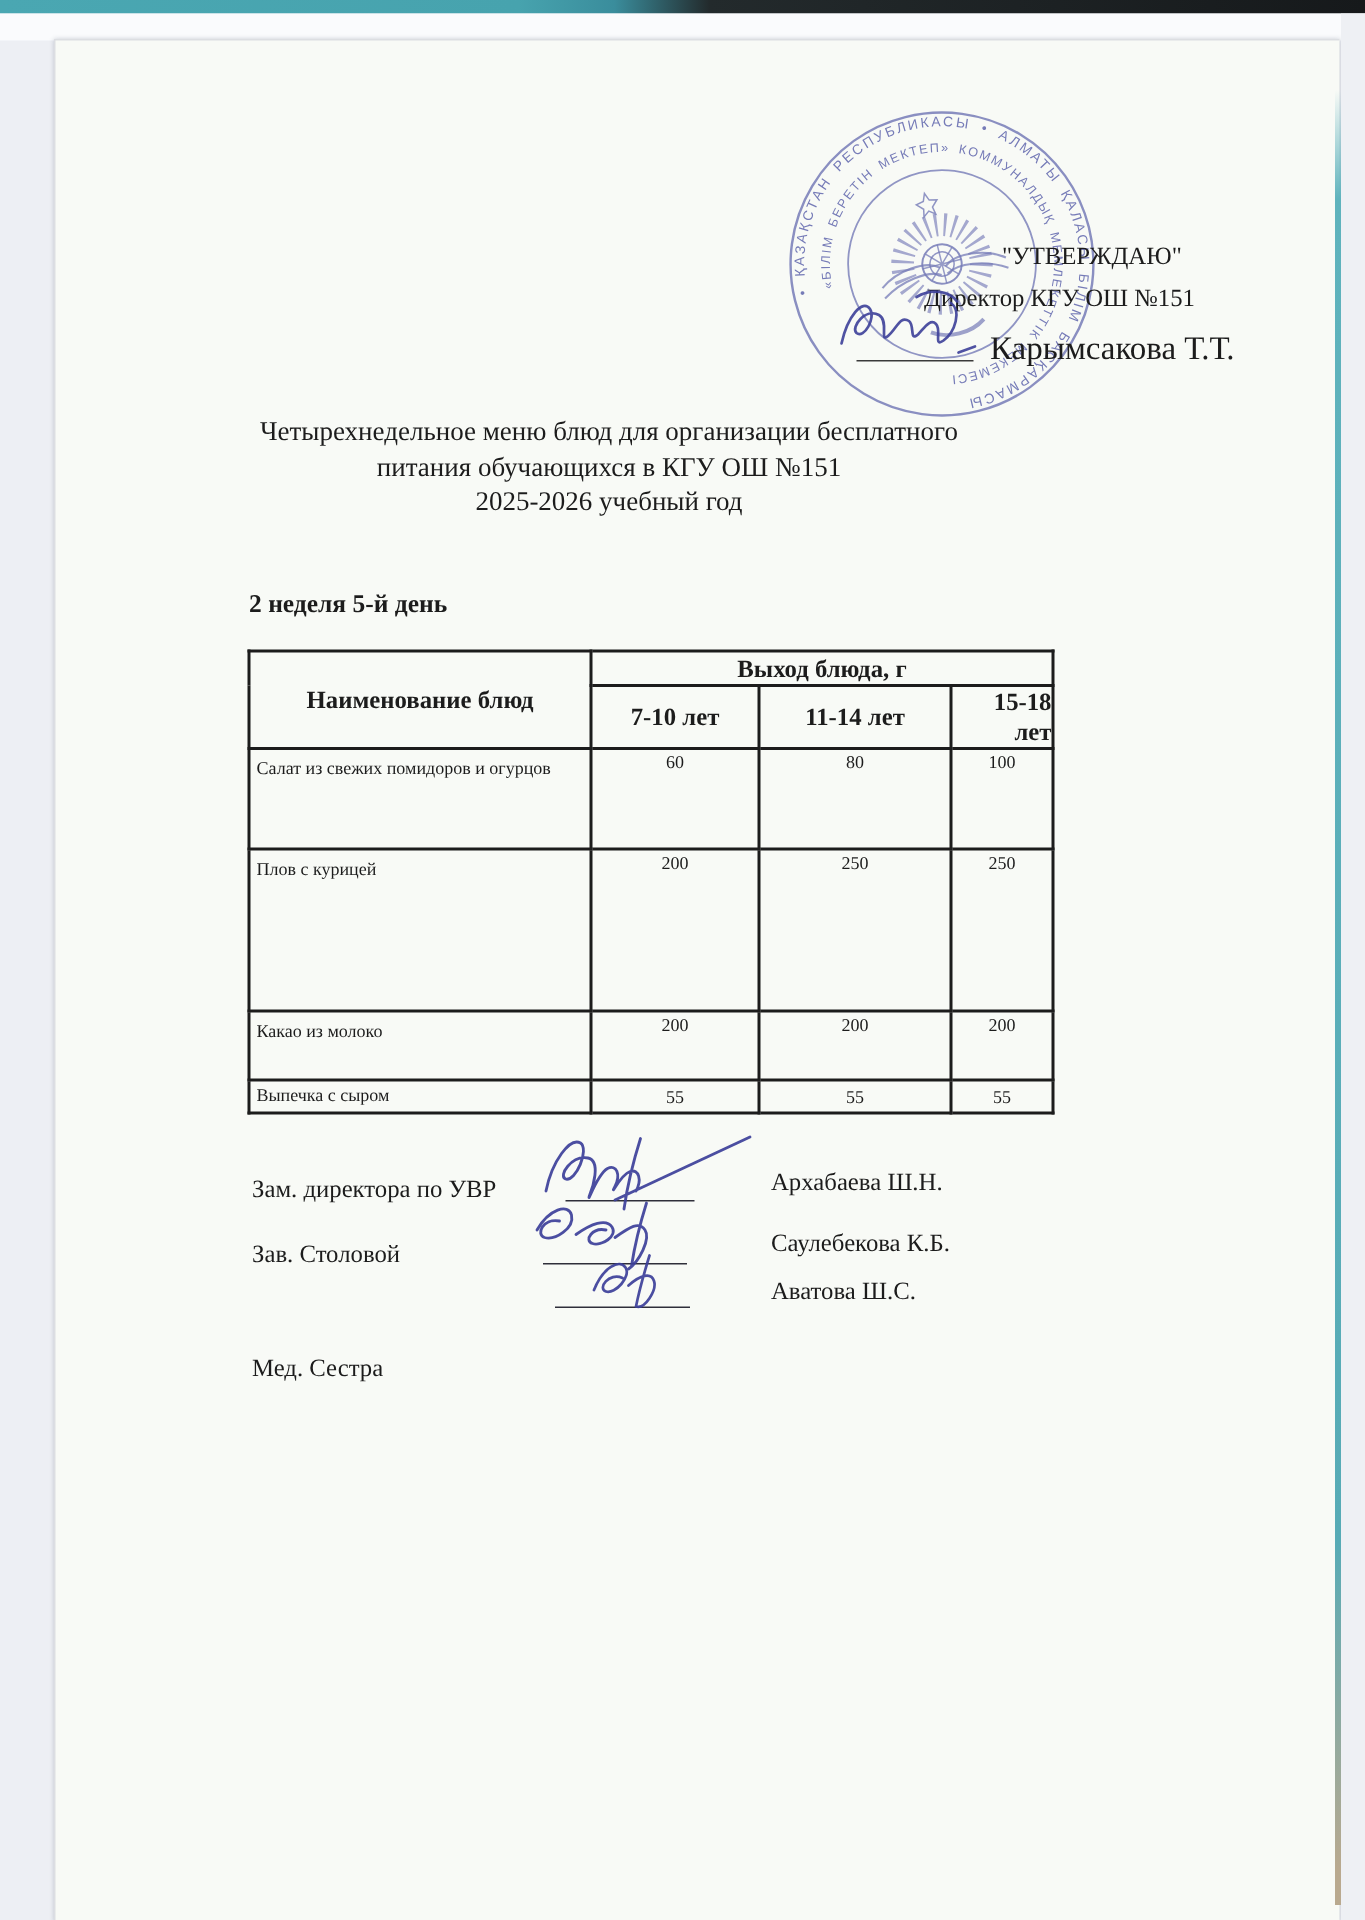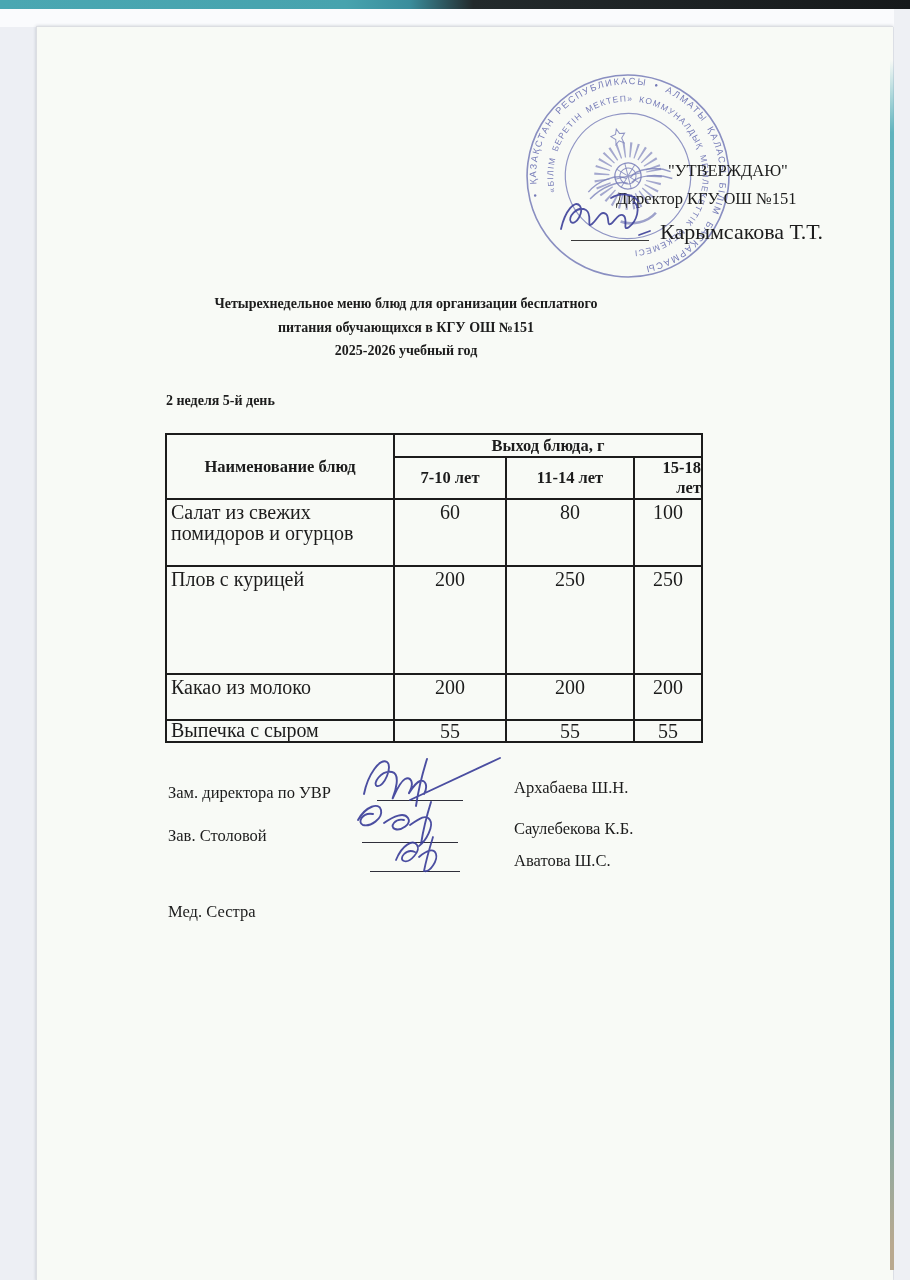--- a/index.html
+++ b/index.html
@@ -28,28 +28,28 @@
 
   
   .approve-line{font-size:16.5px;white-space:nowrap;}
   #approve-1{left:668px;top:161px;}
   #approve-2{left:616px;top:189px;}
   #approve-name{left:660px;top:219px;font-size:22px;white-space:nowrap;}
   #approve-underline{left:571px;top:218px;width:78px;height:22px;border-bottom:1.5px solid #3a3a3a;}
   #director-sig{left:553px;top:189px;width:110px;height:58px;}
 
   
-  #title-block{left:56px;top:292px;width:700px;text-align:center;
-    font-weight:bold;font-size:14px;line-height:23.5px;}
+  #title-block{left:56px;top:276px;width:700px;text-align:center;
+    font-weight:normal;font-size:18px;line-height:23.5px;}
   #title-line4{text-indent:44px;}
-  #week-day{left:166px;top:393px;font-weight:bold;font-size:14px;}
+  #week-day{left:166px;top:393px;font-weight:bold;font-size:17px;}
 
   
   #menu-table{left:165px;top:433px;border-collapse:collapse;table-layout:fixed;}
-  #menu-table td,#menu-table th{border:2px solid #1c1c1c;font-size:20px;
+  #menu-table td,#menu-table th{border:2px solid #1c1c1c;font-size:12px;
     padding:0;overflow:hidden;}
   #menu-table th{font-weight:bold;font-size:16.5px;}
   #menu-table .dish-cell{text-align:left;vertical-align:top;padding:2px 2px 0 4px;line-height:21px;}
   #menu-table .val-cell{text-align:center;vertical-align:top;padding-top:1px;}
 
   
   .role-label{font-size:16.5px;white-space:nowrap;}
   .person-name{font-size:16.5px;white-space:nowrap;}
   .sig-underline{border-bottom:1.5px solid #2f2f3a;}
   #role-0{left:168px;top:783px;} #name-0{left:514px;top:778px;}

